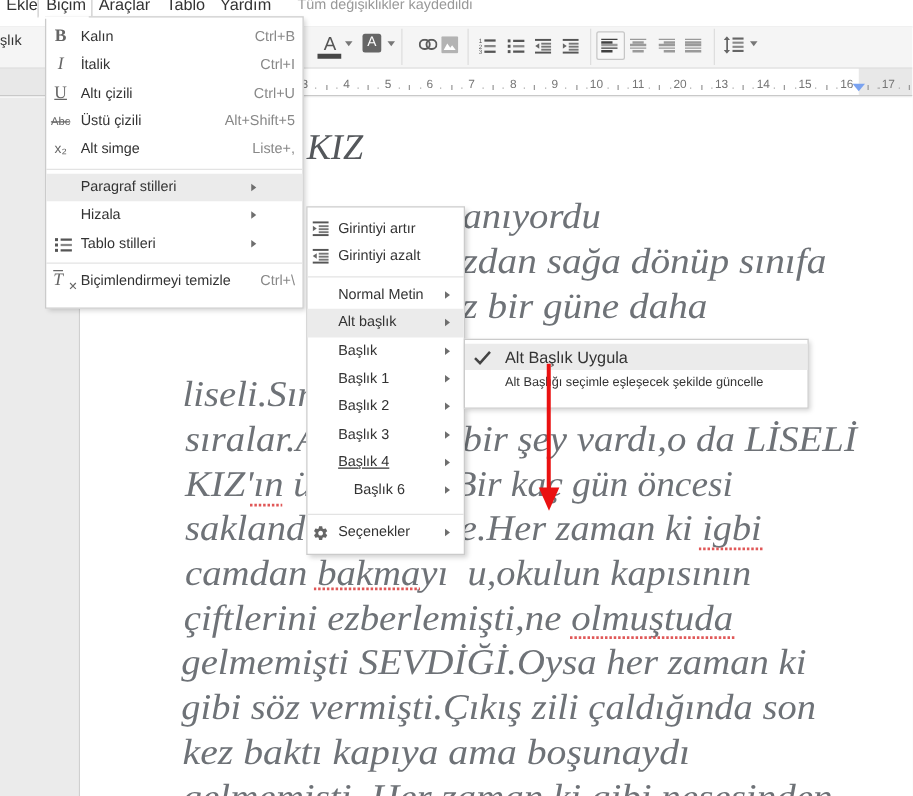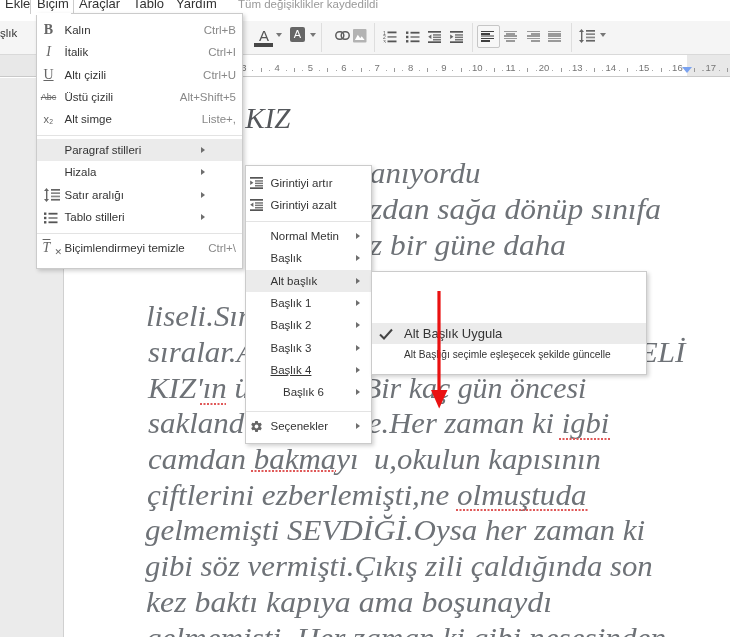--- a/index.html
+++ b/index.html
@@ -296,33 +296,20 @@
     <div class="msep"></div>
     <div class="mrow hl">
         <span class="lbl">Paragraf stilleri</span>
         <span class="arr" style="left:164.5px;"></span>
       </div>
     <div class="mrow">
         <span class="lbl">Hizala</span>
         <span class="arr" style="left:164.5px;"></span>
       </div>
     <div class="mrow">
-        <svg style="position:absolute;left:7px;top:4px;" width="16" height="14" viewBox="0 0 16 14">
-          <path d="M2.5,0 L5,3 L0,3 Z" fill="#666"></path>
-          <rect x="2" y="2.5" width="1.4" height="9" fill="#666"></rect>
-          <path d="M2.5,14 L5,11 L0,11 Z" fill="#666"></path>
-          <rect x="7" y="1" width="9" height="1.7" fill="#666"></rect>
-          <rect x="7" y="4.3" width="9" height="1.7" fill="#888"></rect>
-          <rect x="7" y="7.6" width="9" height="1.7" fill="#888"></rect>
-          <rect x="7" y="10.9" width="9" height="1.7" fill="#666"></rect>
-        </svg>
-        <span class="lbl">Satır aralığı</span>
-        <span class="arr" style="left:164.5px;"></span>
-      </div>
-    <div class="mrow">
         <svg style="position:absolute;left:7px;top:5px;" width="14" height="13" viewBox="0 0 14 13">
           <rect x="0" y="1.5" width="2.4" height="2.4" fill="#555"></rect>
           <rect x="0" y="5.8" width="2.4" height="2.4" fill="#555"></rect>
           <rect x="0" y="10.1" width="2.4" height="2.4" fill="#555"></rect>
           <rect x="4.5" y="1.8" width="9" height="1.8" fill="#555"></rect>
           <rect x="4.5" y="6.1" width="9" height="1.8" fill="#888"></rect>
           <rect x="4.5" y="10.4" width="9" height="1.8" fill="#555"></rect>
         </svg>
         <span class="lbl">Tablo stilleri</span>
         <span class="arr" style="left:164.5px;"></span>
@@ -361,26 +348,26 @@
           <rect x="0" y="10.3" width="13" height="1.7" fill="#555"></rect>
           <path d="M3.4,3.6 L3.4,8 L0.2,5.8 Z" fill="#666"></path>
         </svg>
         <span class="lbl" style="left:24.5px;">Girintiyi azalt</span>
       </div>
     <div class="msep"></div>
     <div class="mrow">
         <span class="lbl" style="left:24.5px;">Normal Metin</span>
         <span class="arr" style="left:110px;"></span>
       </div>
-    <div class="mrow">
-        <span class="lbl" style="left:24.5px;">Başlık</span>
-        <span class="arr" style="left:110px;"></span>
-      </div>
     <div class="mrow hl">
         <span class="lbl" style="left:24.5px;">Alt başlık</span>
+        <span class="arr" style="left:110px;"></span>
+      </div>
+    <div class="mrow">
+        <span class="lbl" style="left:24.5px;">Başlık</span>
         <span class="arr" style="left:110px;"></span>
       </div>
     <div class="mrow">
         <span class="lbl" style="left:24.5px;">Başlık 1</span>
         <span class="arr" style="left:110px;"></span>
       </div>
     <div class="mrow">
         <span class="lbl" style="left:24.5px;">Başlık 2</span>
         <span class="arr" style="left:110px;"></span>
       </div>
@@ -403,21 +390,21 @@
           <path fill="#666" d="M19.43 12.98c.04-.32.07-.64.07-.98s-.03-.66-.07-.98l2.11-1.65c.19-.15.24-.42.12-.64l-2-3.46c-.12-.22-.39-.3-.61-.22l-2.49 1c-.52-.4-1.08-.73-1.69-.98l-.38-2.65C14.46 2.18 14.25 2 14 2h-4c-.25 0-.46.18-.49.42l-.38 2.65c-.61.25-1.17.59-1.69.98l-2.49-1c-.23-.09-.49 0-.61.22l-2 3.46c-.13.22-.07.49.12.64l2.11 1.65c-.04.32-.07.65-.07.98s.03.66.07.98l-2.11 1.65c-.19.15-.24.42-.12.64l2 3.46c.12.22.39.3.61.22l2.49-1c.52.4 1.08.73 1.69.98l.38 2.65c.03.24.24.42.49.42h4c.25 0 .46-.18.49-.42l.38-2.65c.61-.25 1.17-.59 1.69-.98l2.49 1c.23.09.49 0 .61-.22l2-3.46c.12-.22.07-.49-.12-.64l-2.11-1.65zM12 15.5c-1.93 0-3.5-1.57-3.5-3.5s1.57-3.5 3.5-3.5 3.5 1.57 3.5 3.5-1.57 3.5-3.5 3.5z"></path>
         </svg>
         <span class="lbl" style="left:24.5px;">Seçenekler</span>
         <span class="arr" style="left:110px;"></span>
       </div>
     <div style="height:6px;"></div>
   </div>
 
   <div class="menu" id="menu3" style="left:371px;top:271px;width:274px;">
     <div style="height:3px;"></div>
-    <div class="mrow hl" style="height:21px;line-height:21px;margin-top:48px;">
+    <div class="mrow hl" style="height:21px;line-height:21px;">
         <svg style="position:absolute;left:7px;top:5px;" width="14" height="12" viewBox="0 0 14 12">
           <path d="M1,6.5 L5,10.5 L13,1.5" fill="none" stroke="#444" stroke-width="2"></path>
         </svg>
         <span class="lbl" style="left:32px;font-size:13px;">Alt Başlık Uygula</span>
       </div>
     <div class="mrow">
         <span class="lbl" style="left:32px;font-size:10.2px;">Alt Başlığı seçimle eşleşecek şekilde güncelle</span>
       </div>
     <div style="height:7.5px;"></div>
   </div>

